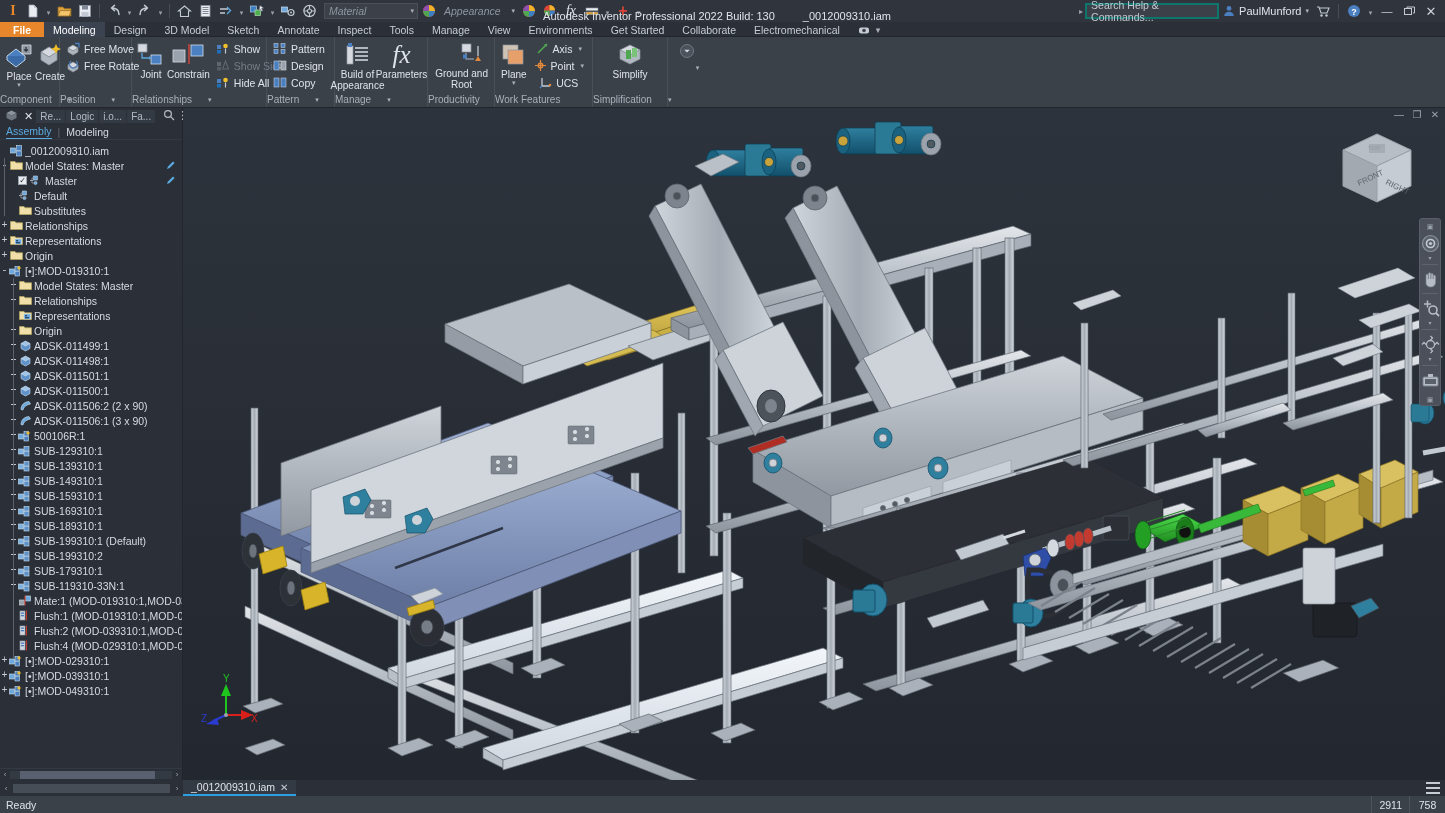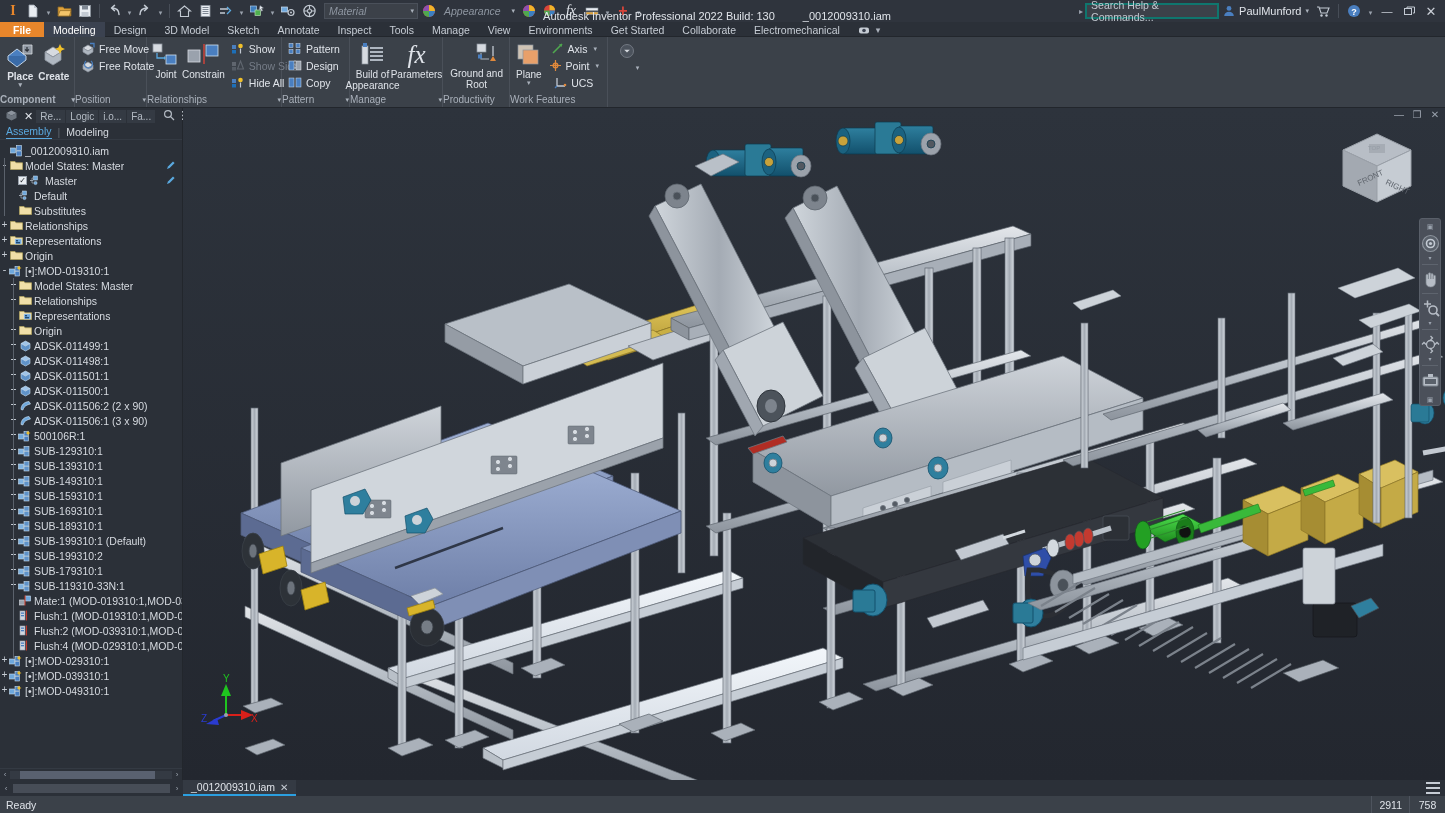--- a/index.html
+++ b/index.html
@@ -73,21 +73,21 @@
   
   .ribbon {
     position: absolute; top: 37px; left: 0; width: 1445px; height: 71px;
     background: #3b4149;
     border-bottom: 1px solid #22262c;
     display: flex; align-items: stretch;
   }
   .panel { position: relative; display: flex; flex-direction: column; border-right: 1px solid #4a5059; }
   .panel-body { flex: 1; display: flex; align-items: flex-start; padding: 3px 4px 0 4px; gap: 1px; }
   .panel-title {
-    height: 15px; display: flex; align-items: center; justify-content: space-between; gap: 16px;
+    height: 15px; display: flex; align-items: center; justify-content: flex-start; gap: 16px;
     font-size: 10px; color: #a9b0ba;
   }
   .panel-title .dd { font-size: 7px; }
 
   .bigbtn {
     width: 42px; display: flex; flex-direction: column; align-items: center;
     padding-top: 2px; cursor: default;
   }
   .bigbtn .lbl { font-size: 10px; color: #dfe3e9; text-align:center; line-height:11px; margin-top:1px;}
   .bigbtn .dd { font-size: 7px; color: #aab1bb; line-height:6px; }
@@ -412,21 +412,21 @@
         <svg width="14" height="10" viewBox="0 0 14 10">
           <rect x="1" y="2.5" width="10" height="6" rx="2" fill="#c6ccd4"></rect>
           <circle cx="6" cy="5.5" r="1.8" fill="#3b4250"></circle>
         </svg>
         <span class="cam" style="margin-left:4px">▾</span>
       </div>
     </div>
 
   <div class="ribbon">
 
-    <div class="panel" style="width:75px;font-weight:bold;">
+    <div class="panel" style="width:60px;">
       <div class="panel-body">
         <div class="bigbtn">
           <span class="ic">
             <svg width="30" height="28" viewBox="0 0 30 28">
                 <path d="M3 14l9-7 9 7-9 7z" fill="#4a7fc0" stroke="#cfe0f0" stroke-width=".9"></path>
                 <path d="M3 14v4l9 7 9-7v-4" fill="#3a6ba8" stroke="#cfe0f0" stroke-width=".9"></path>
                 <path d="M18 3h9v9h-9z" fill="#9aa2ad" stroke="#e9edf2" stroke-width=".8" opacity=".9"></path>
                 <path d="M22 5v4l-2-1.5M22 9l2-1.5" fill="none" stroke="#2b3038" stroke-width="1.2"></path>
               </svg>
           </span>
@@ -686,20 +686,39 @@
             </span>
             <span>UCS</span>
           </div>
         </div>
       </div>
       <div class="panel-title">
         <span>Work Features</span>
       </div>
     </div>
 
+    <div class="panel" style="width:75px;">
+      <div class="panel-body" style="justify-content:center;">
+        <div class="bigbtn" style="width:52px;">
+          <span class="ic">
+            <svg width="28" height="26" viewBox="0 0 28 26">
+                <path d="M4 8l10-5 10 5-10 5z" fill="#d6dae0" stroke="#8d949e" stroke-width=".7"></path>
+                <path d="M4 8v9l10 5 10-5V8l-10 5z" fill="#b0b8c2" stroke="#8d949e" stroke-width=".7"></path>
+                <rect x="10" y="8" width="5" height="9" fill="#4fa84f"></rect>
+                <rect x="16" y="6" width="5" height="9" fill="#7ac47a"></rect>
+              </svg>
+          </span>
+          <span class="lbl">Simplify</span>
+        </div>
+      </div>
+      <div class="panel-title">
+        <span>Simplification</span>
+        <span class="dd">▾</span>
+      </div>
+    </div>
 
     <div class="panel" style="width:42px;border-right:none;">
       <div class="panel-body" style="justify-content:center;padding-top:6px;">
         <span class="ic">
           <svg width="16" height="16" viewBox="0 0 16 16">
               <circle cx="8" cy="8" r="6.5" fill="#4b525c" stroke="#7d848e" stroke-width=".8"></circle>
               <path d="M5.2 6.8L8 9.6l2.8-2.8z" fill="#d6dae0"></path>
             </svg>
         </span>
         <span class="dd" style="font-size:7px;color:#aab1bb;align-self:center;">▾</span>

